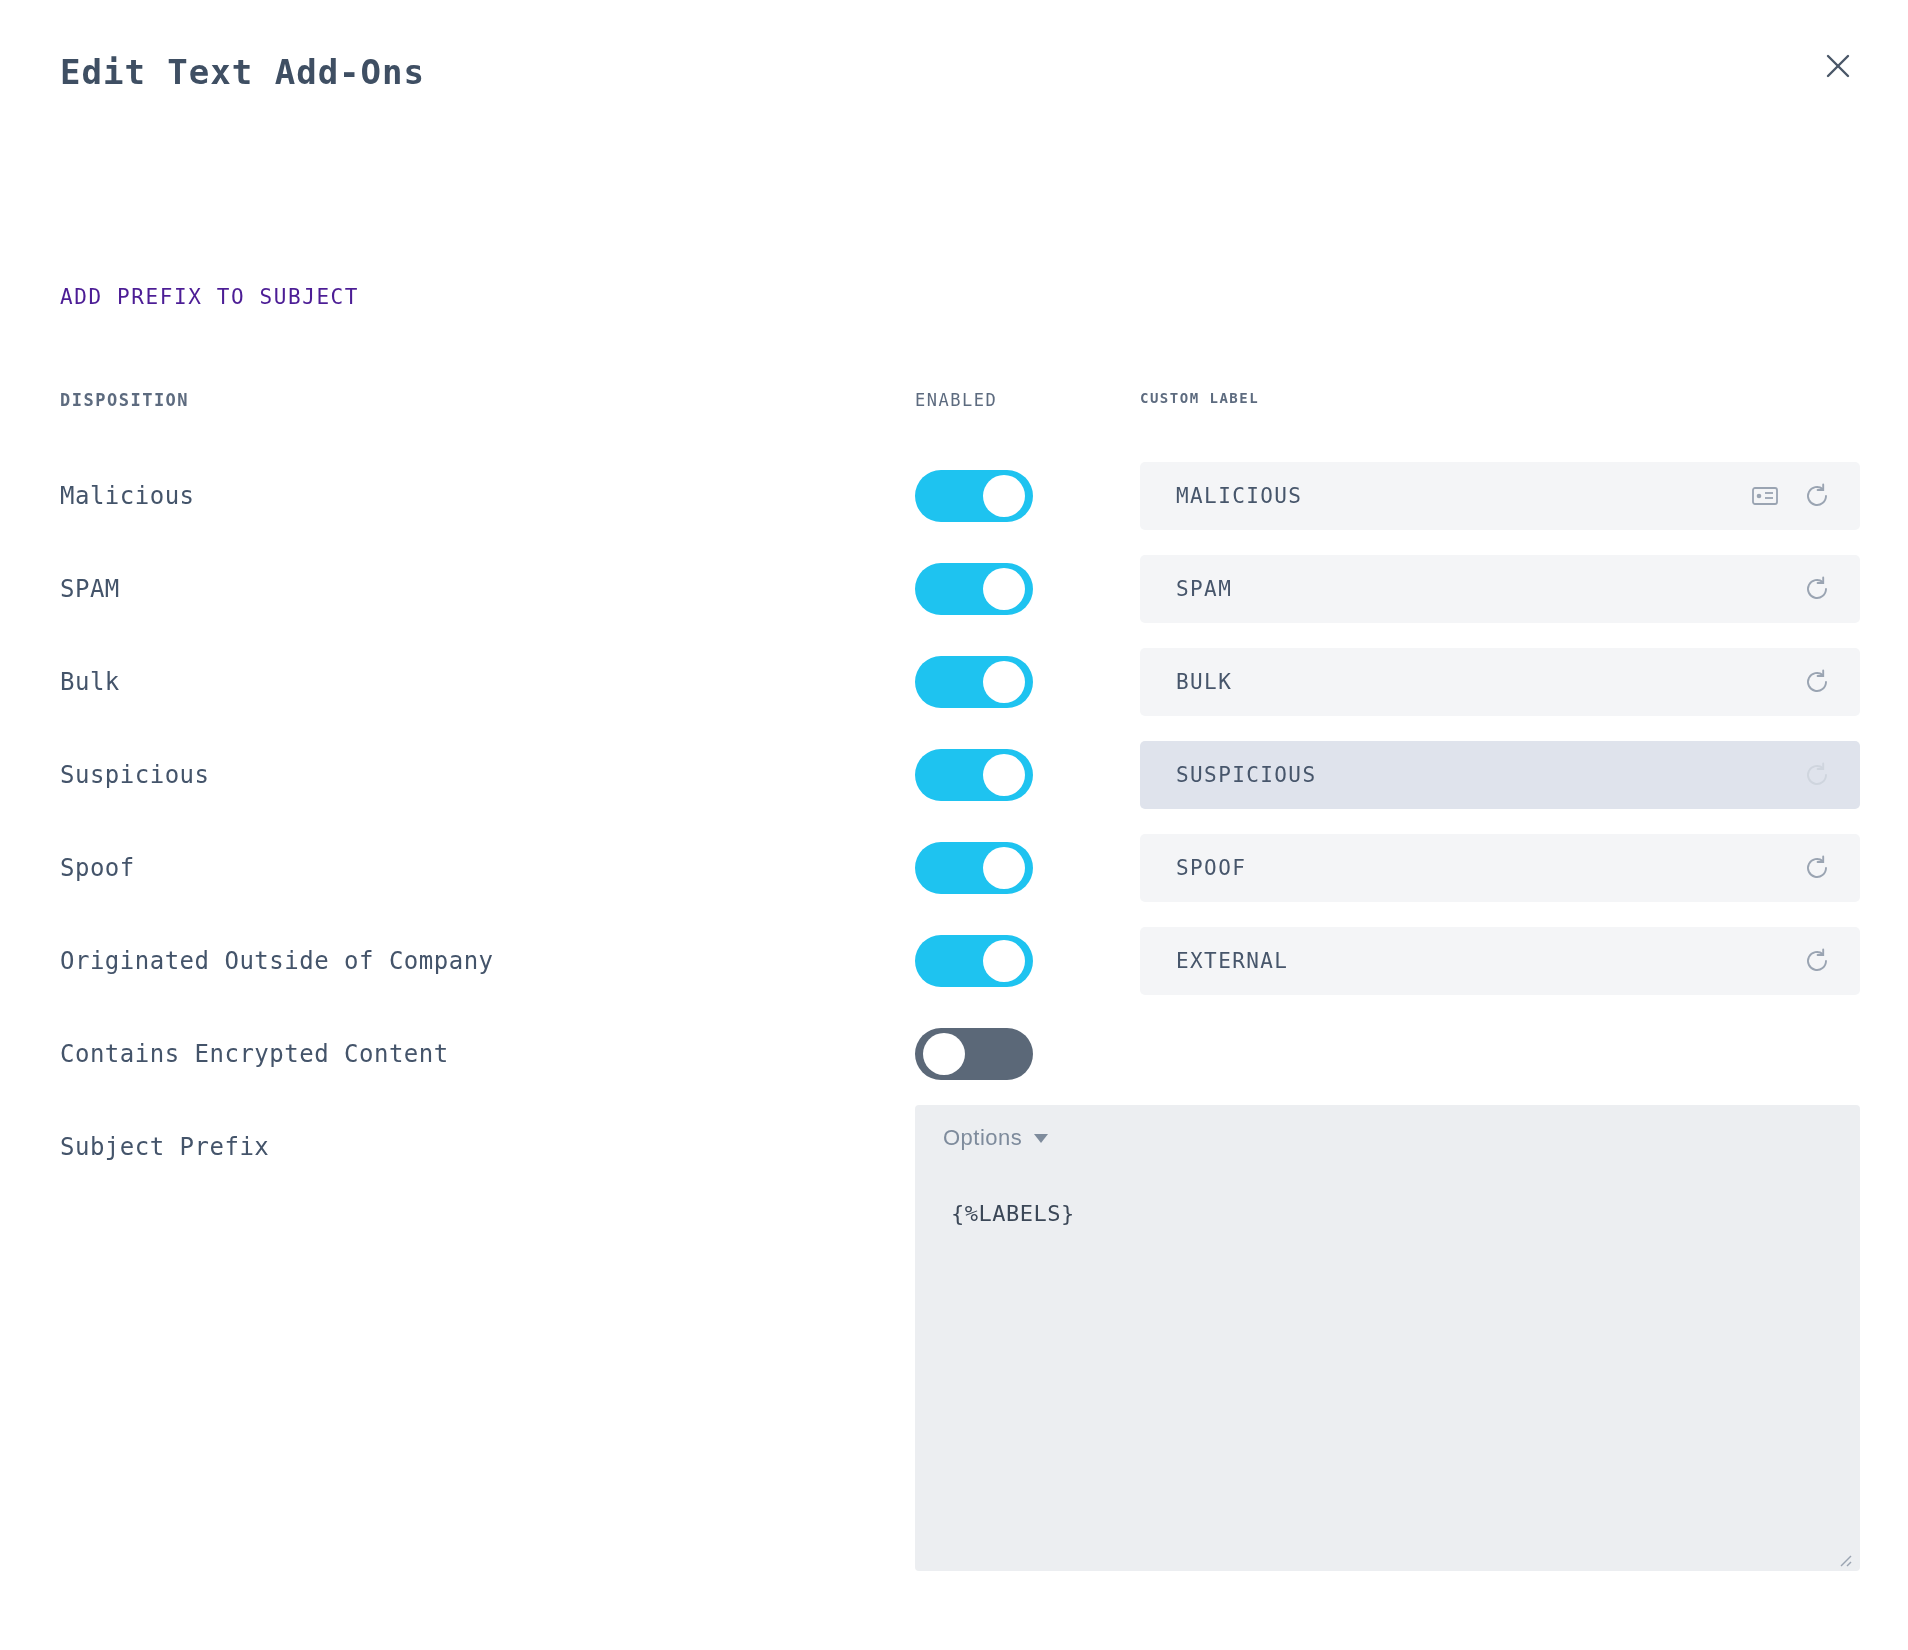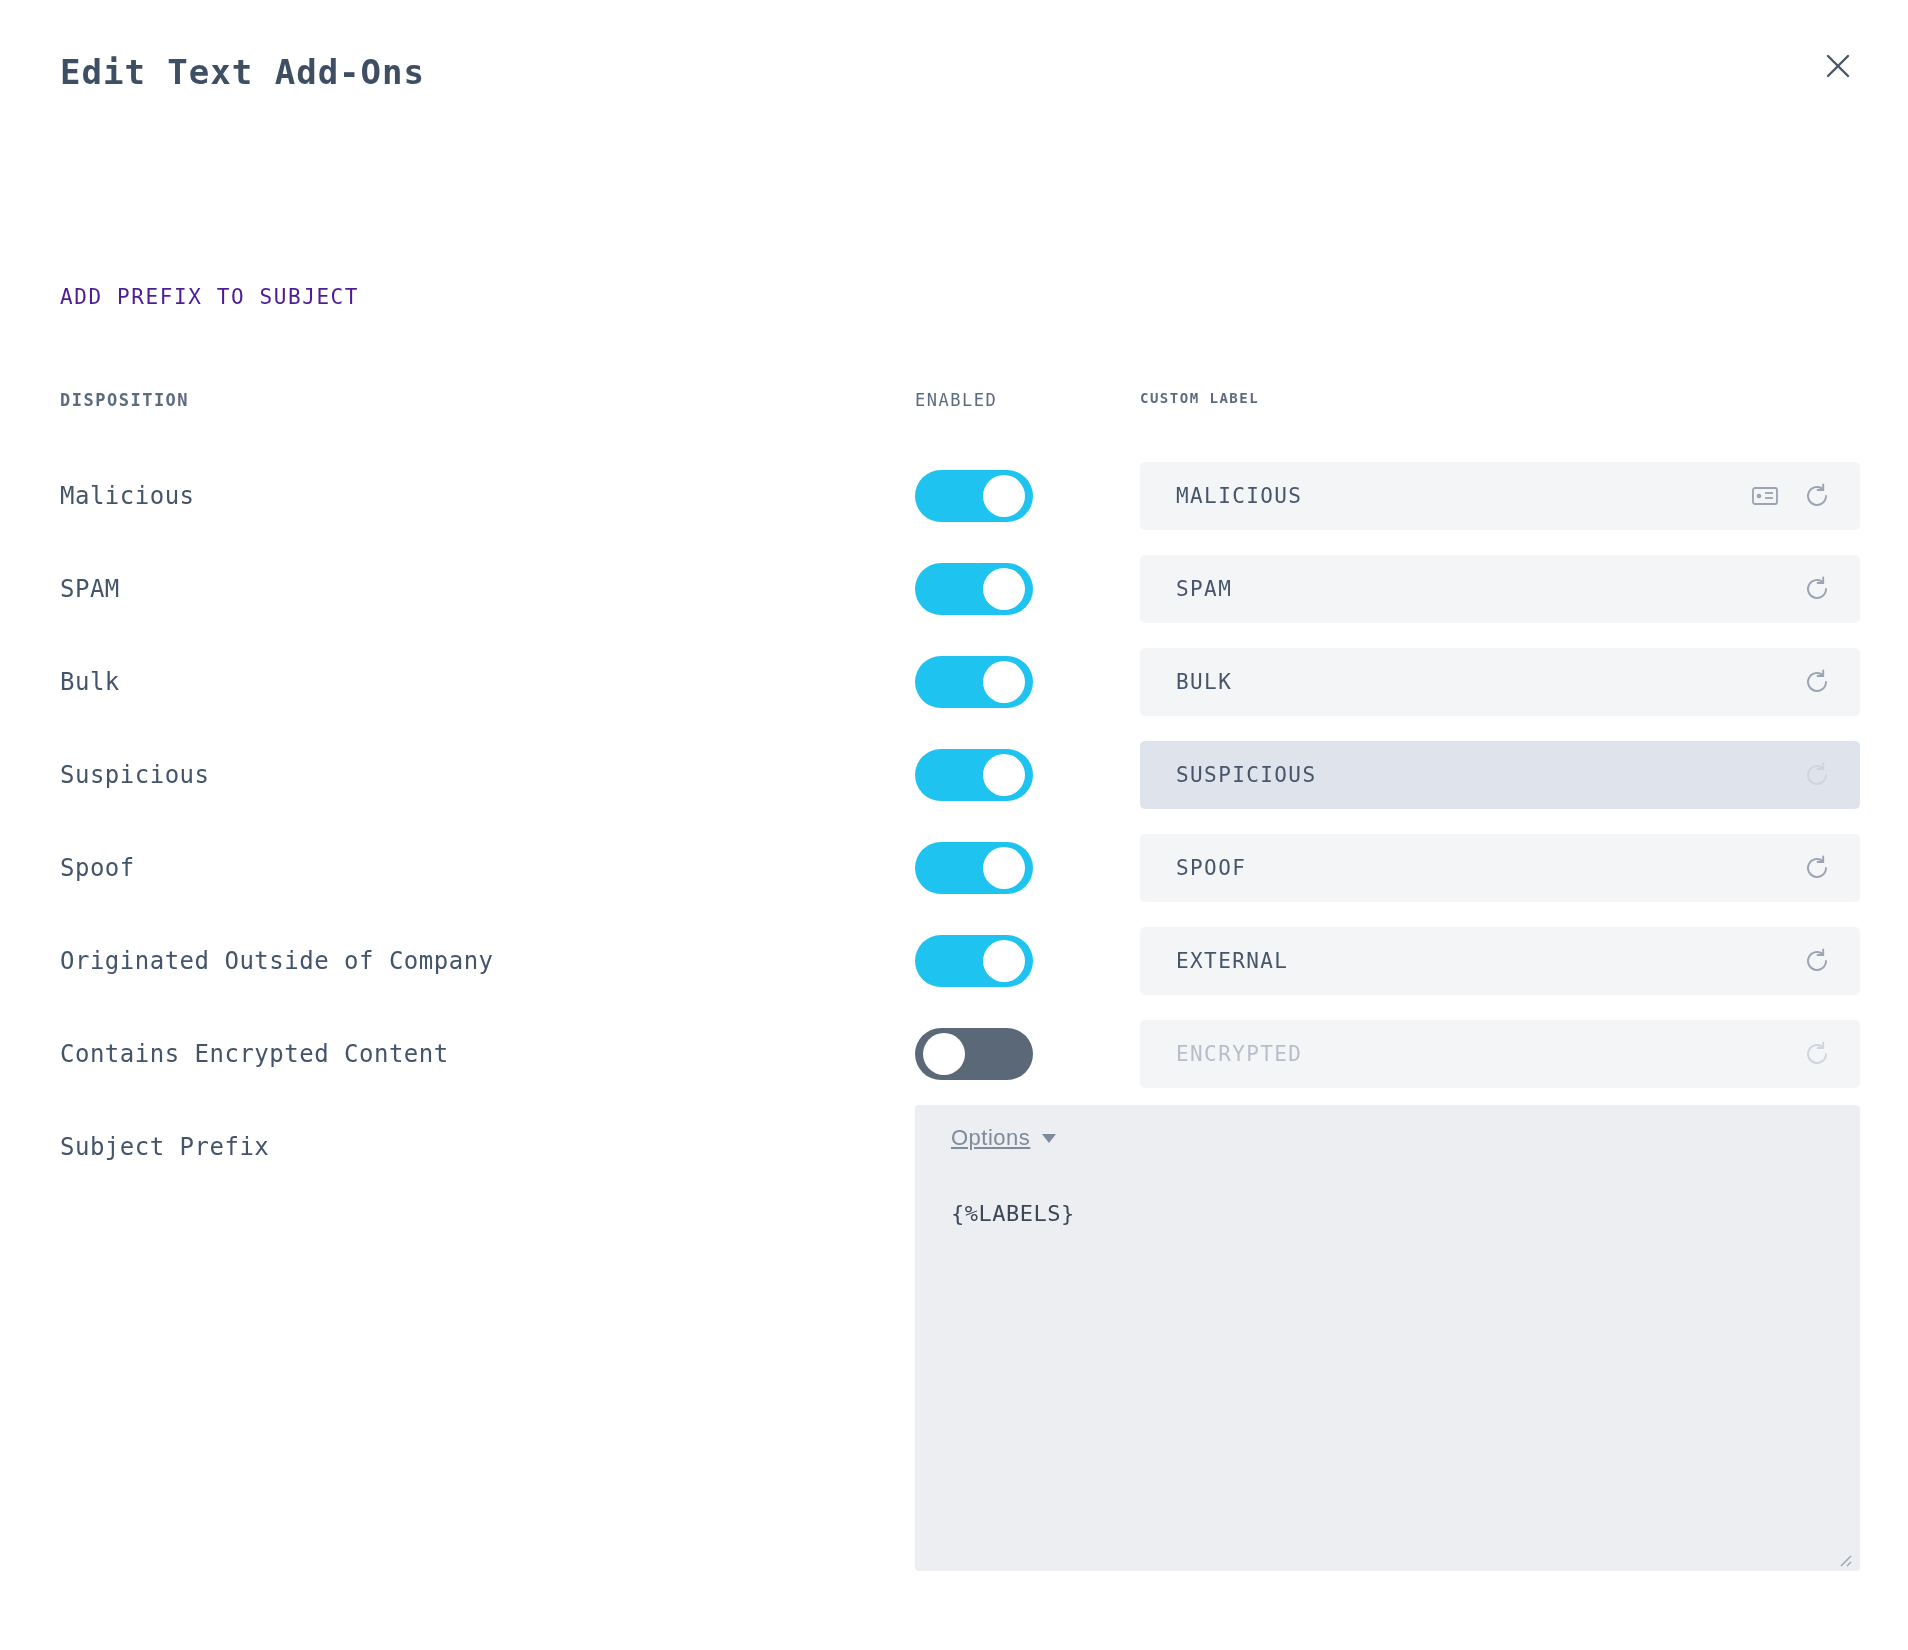--- a/index.html
+++ b/index.html
@@ -199,28 +199,27 @@
     height: 66px;
     background: #eceef1;
     border-radius: 4px 4px 0 0;
     display: flex;
     align-items: center;
   }
   .options-button {
     display: flex;
     align-items: center;
     gap: 12px;
-    padding-left: 36px;
+    padding-left: 28px;
     font-size: 22px;
     color: #7e8b9c;
     cursor: pointer;
     background: none;
     border: none;
     letter-spacing: 0.5px;
-    text-decoration: underline;
   }
   .caret {
     width: 0; height: 0;
     border-left: 7px solid transparent;
     border-right: 7px solid transparent;
     border-top: 9px solid #7e8b9c;
   }
   .prefix-textarea {
     position: absolute;
     left: 915px;
@@ -387,31 +386,20 @@
           </button>
         </span>
       </div>
     </div>
 
     <div class="row">
       <div class="row-label">Contains Encrypted Content</div>
       <button class="toggle off">
           <span class="knob"></span>
         </button>
-      <div class="label-field disabled">
-        <span class="value">ENCRYPTED</span>
-        <span class="field-icons">
-          <button class="icon-btn muted">
-            <svg width="28" height="28" viewBox="0 0 28 28" fill="none" stroke="currentColor" stroke-width="1.9" stroke-linecap="round">
-              <path d="M23 14a9 9 0 1 1-3.2-6.9"></path>
-              <polyline points="20.2,2.4 20.2,8 14.6,8"></polyline>
-            </svg>
-          </button>
-        </span>
-      </div>
     </div>
 
     <div class="subject-prefix-row">
       <div class="row-label">Subject Prefix</div>
       <div class="options-bar">
         <button class="options-button">
           <span>Options</span>
           <span class="caret"></span>
         </button>
       </div>

